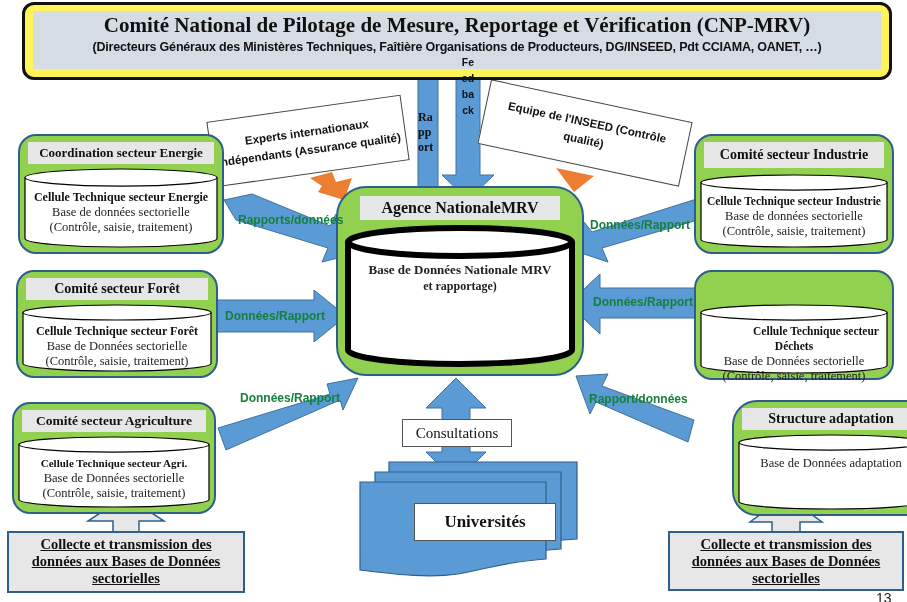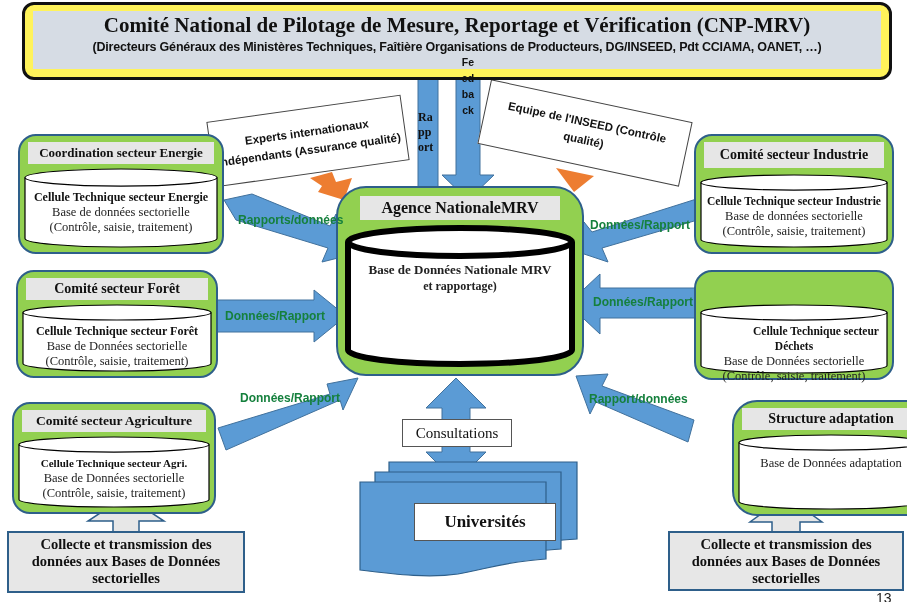--- a/index.html
+++ b/index.html
@@ -18,21 +18,21 @@
   .card-head { position:absolute; left:8px; right:8px; top:6px; height:22px; background:#e6e6e6; text-align:center; font-family:"Liberation Serif", serif; font-weight:bold; font-size:14px; line-height:22px; color:#111; white-space:nowrap; }
   .cyl { position:absolute; left:4px; right:4px; bottom:4px; }
   .cyl svg { position:absolute; left:0; top:0; width:100%; height:100%; }
   .cyl-text { position:absolute; left:0; right:0; text-align:center; font-family:"Liberation Serif", serif; font-size:12.5px; line-height:15px; color:#222; }
   .cyl-text b { font-size:12px; color:#111;text-align:right; }
 
   .arrow-label { position:absolute; font-family:"Liberation Sans", sans-serif; font-weight:bold; font-size:12px; color:#15803d; white-space:nowrap; }
 
   .note-box { position:absolute; background:#fff; border:1px solid #444; box-sizing:border-box; text-align:center; font-family:"Liberation Sans", sans-serif; font-weight:bold; font-size:11.5px; line-height:18px; color:#111; }
 
-  .collect { position:absolute; box-sizing:border-box; background:#e7e7e7; border:2px solid #2e5f8a; text-align:center; font-family:"Liberation Serif", serif; font-weight:bold; font-size:14.5px; line-height:17px; color:#111; padding-top:3px; }
+  .collect { position:absolute; box-sizing:border-box; background:#e7e7e7; border:2px solid #2e5f8a; text-align:center; font-family:"Liberation Serif", serif; font-weight:bold; font-size:14.5px; line-height:17px; color:#111; padding-top:3px;text-decoration:underline; }
 </style>
 </head>
 <body>
 
 <svg class="layer" viewBox="0 0 907 602">
 
   <polygon points="310,178 332,172 336,182 352,178 344,200 318,192 322,186" fill="#ed7d31"></polygon>
   <polygon points="556,168 594,176 574,192" fill="#ed7d31"></polygon>
 
   <polygon fill="#5b9bd5" stroke="#41719c" stroke-width="1" points="224,200 252,194 330,226 336,214 362,252 322,262 328,248 236,220"></polygon>

